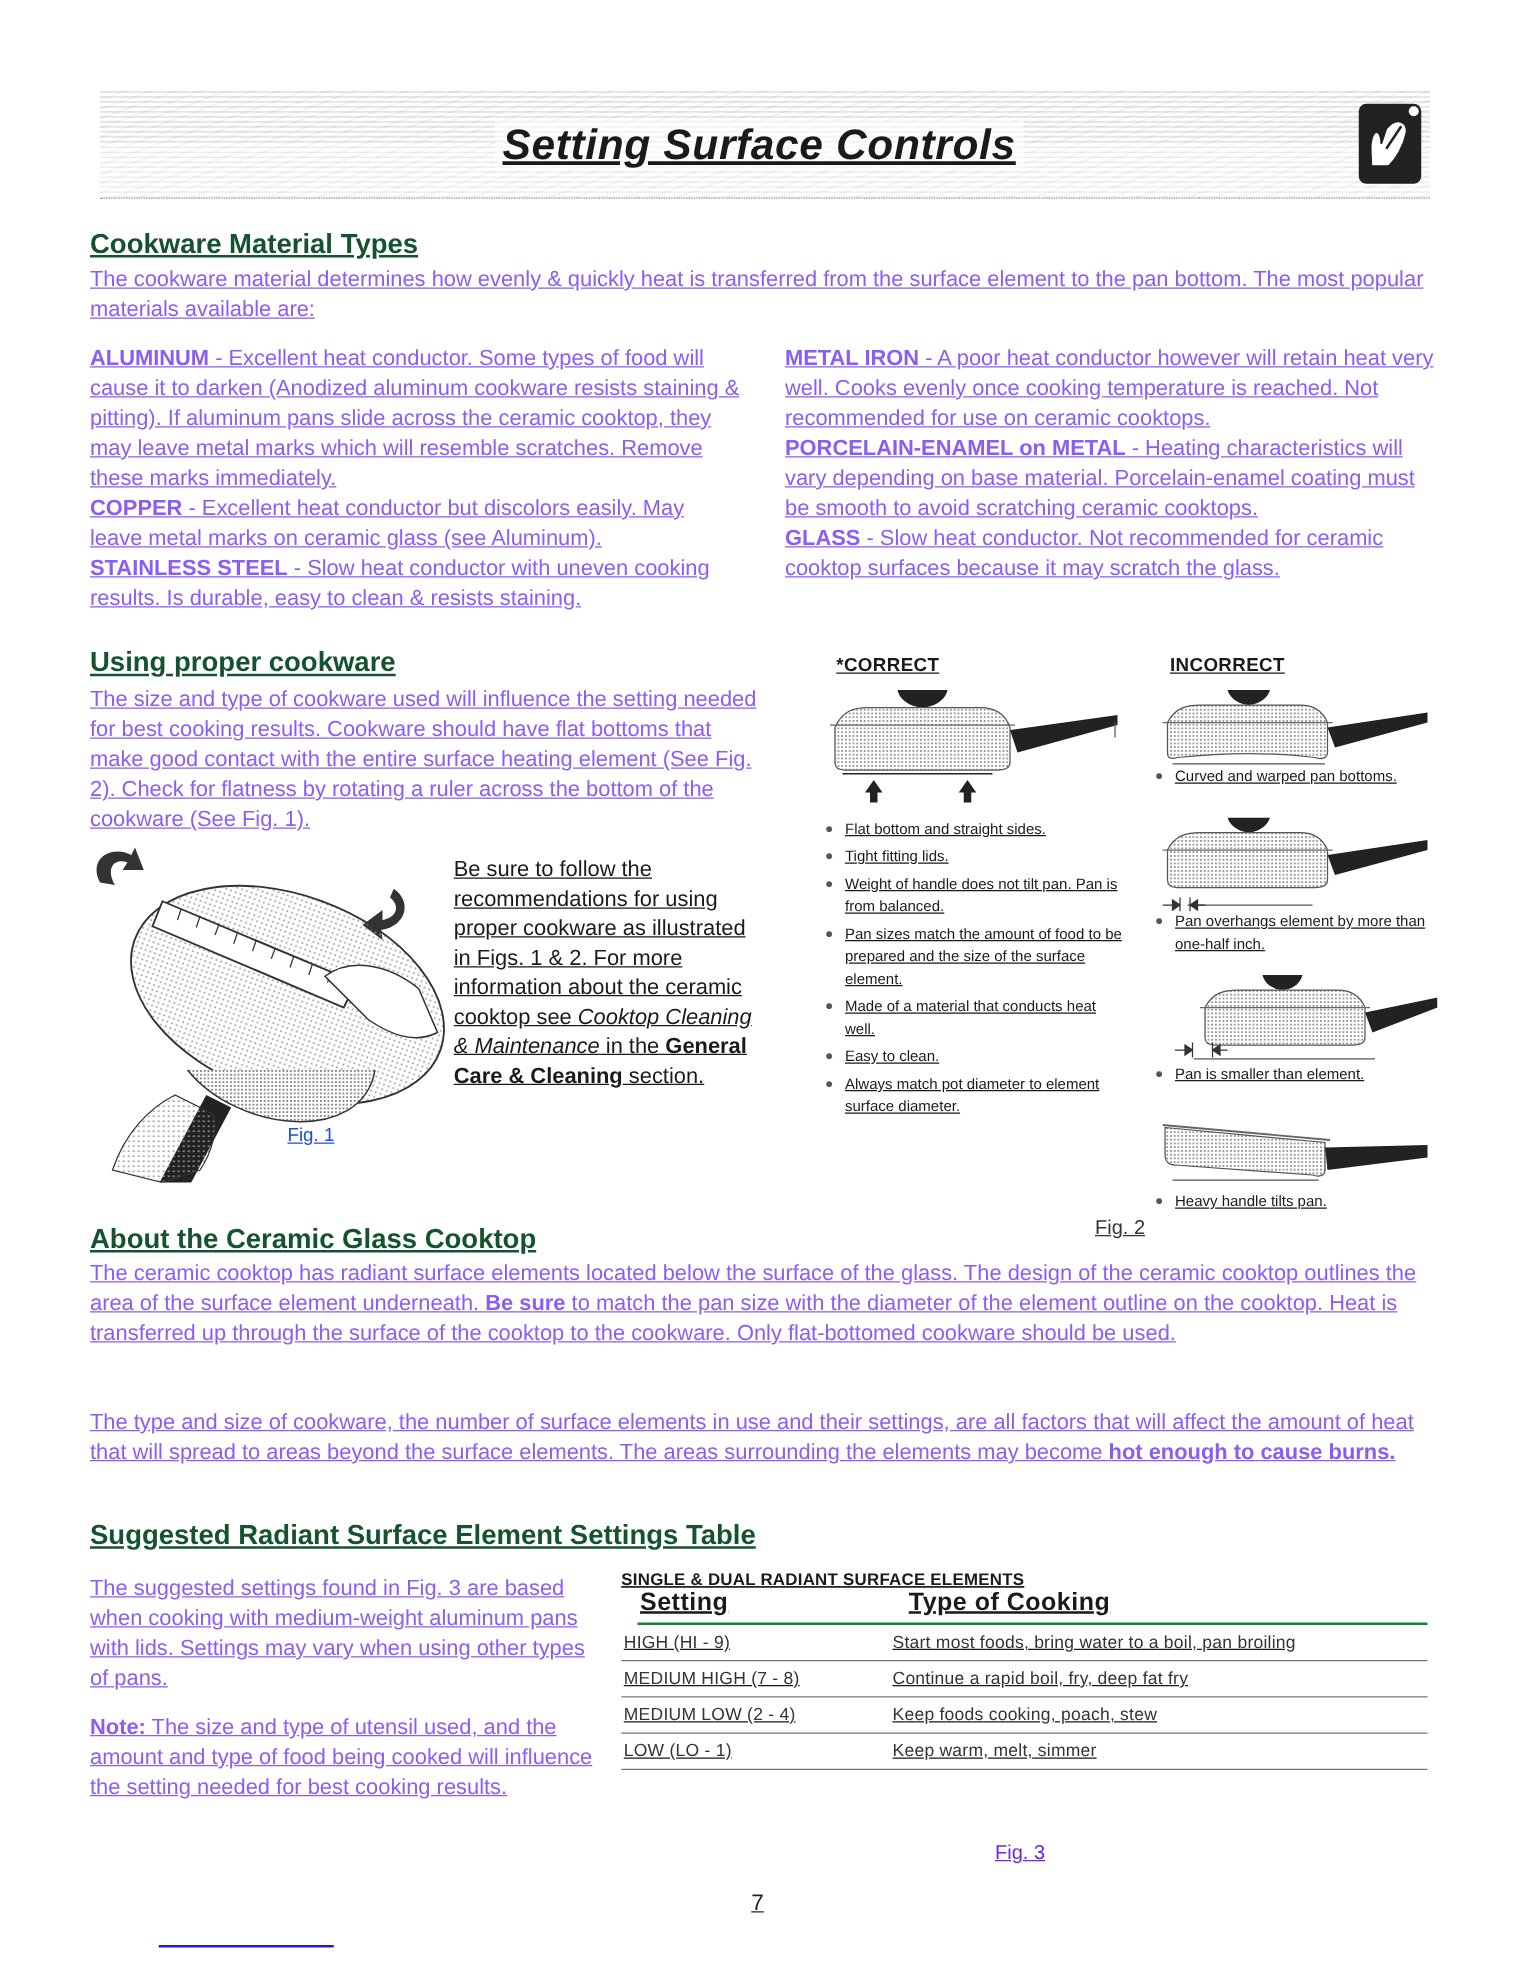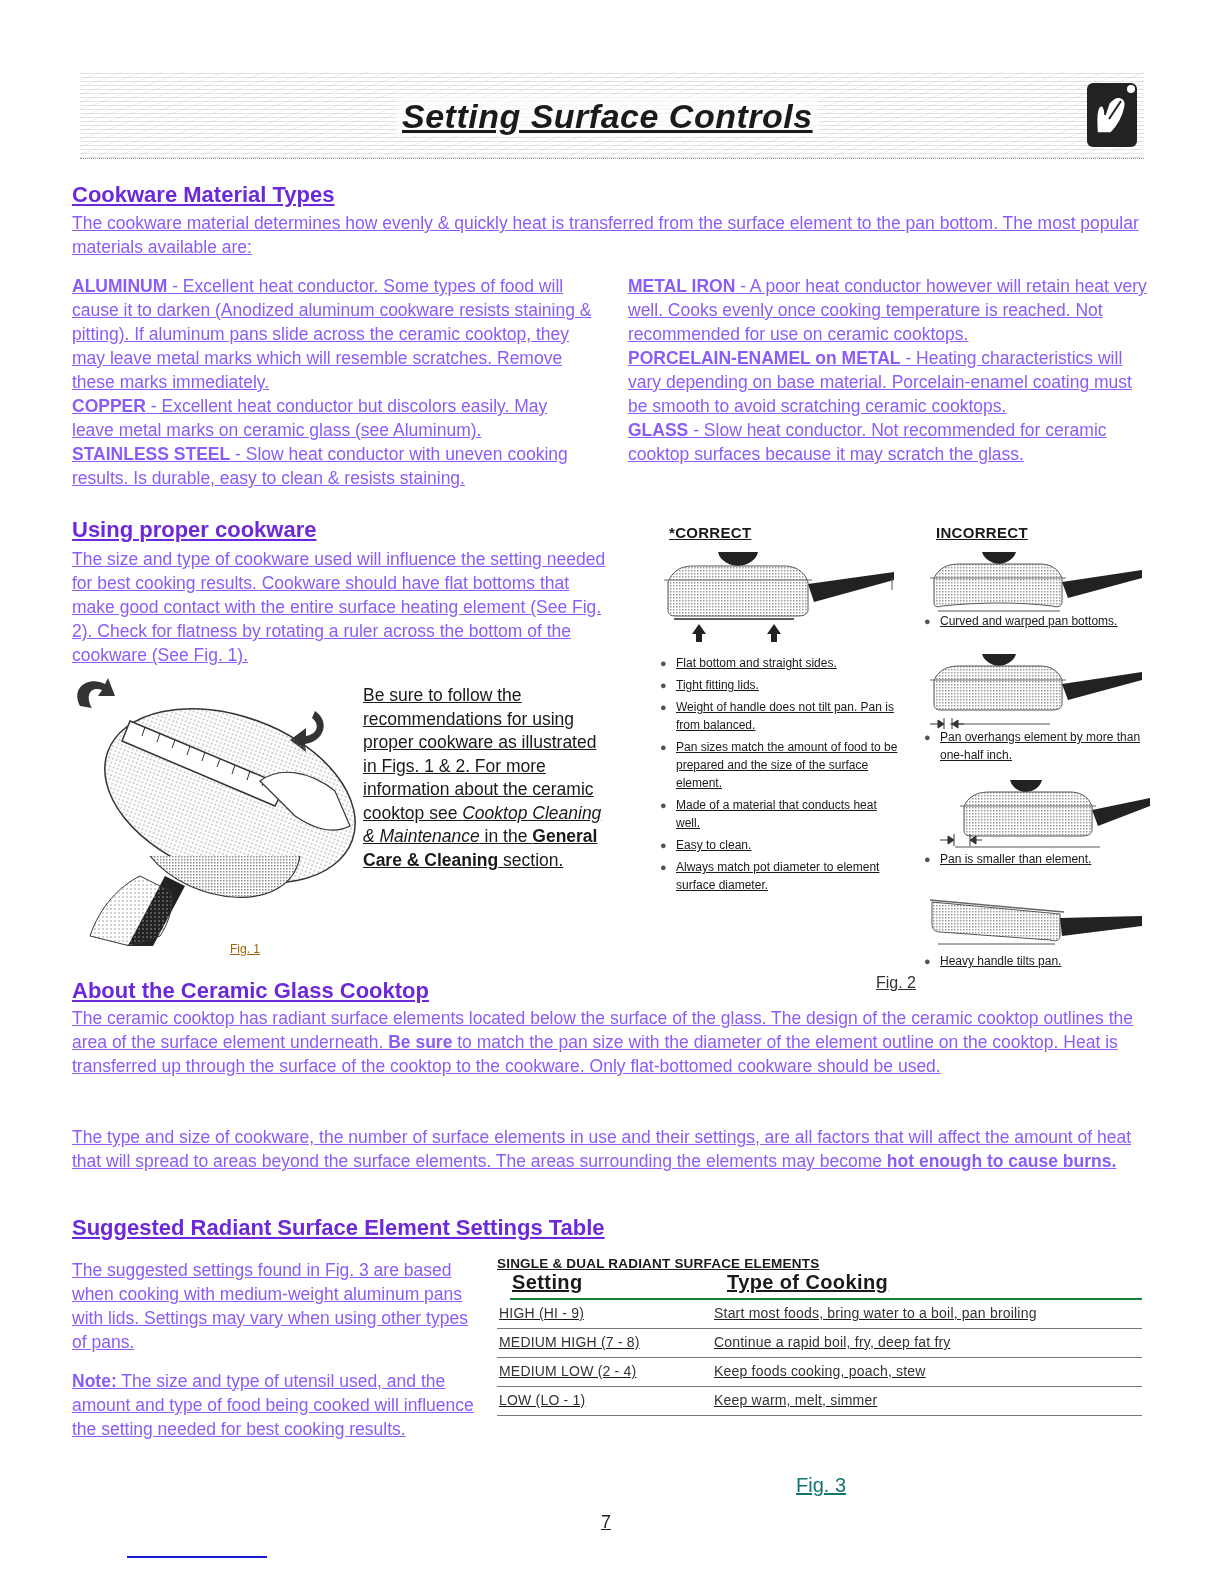--- a/index.html
+++ b/index.html
@@ -11,34 +11,34 @@
     background-image:
       repeating-linear-gradient(0deg, rgba(0,0,0,0.10) 0px, rgba(0,0,0,0.10) 1px, transparent 1px, transparent 4px),
       repeating-linear-gradient(160deg, rgba(0,0,0,0.05) 0px, rgba(0,0,0,0.05) 1px, transparent 1px, transparent 7px);
     border-bottom: 1px dotted #999; }
   .banner-title { left: 396px; top: 97px; font-size: 34px; font-weight: bold; font-style: italic;
     color: #1a1a1a; letter-spacing: 0.5px; background: rgba(255,255,255,0.6); padding: 0 6px; }
   .banner-icon { left: 1087px; top: 83px; width: 50px; height: 64px; background: #222;
     border-radius: 6px; }
   .banner-icon svg { width: 50px; height: 64px; }
 
-  h2 { margin: 0; font-size: 22px; font-weight: bold; color: #6d28d9; }
+  h2 { margin: 0; font-size: 22px; font-weight: bold; color: #14532d; }
   .txt { font-size: 17.5px; line-height: 24px; color: #8b5cf6; }
   .txt b { font-weight: bold; }
   p { margin: 0; }
 
   .intro { left: 72px; top: 211px; width: 1080px; }
   .col-left { left: 72px; top: 274px; width: 520px; }
   .col-right { left: 628px; top: 274px; width: 520px; }
 
   .sec2-title { left: 72px; top: 517px; }
   .sec2-body { left: 72px; top: 547px; width: 540px; }
 
   .fig1 { left: 70px; top: 676px; width: 290px; height: 270px; }
-  .fig1-cap { left: 230px; top: 942px; font-size: 12px; color: #a16207; }
+  .fig1-cap { left: 230px; top: 900px; font-size: 15px; color: #1d4ed8; }
   .fig1-side { left: 363px; top: 684px; width: 250px; font-size: 17.5px; line-height: 23.5px; }
   .fig1-side i { font-style: italic; }
 
   
   .fig2-h { font-size: 15px; font-weight: bold; letter-spacing: 0.3px; }
   .correct-h { left: 669px; top: 524px; }
   .incorrect-h { left: 936px; top: 524px; }
   .bullets { list-style: none; margin: 0; padding: 0; font-size: 12px; line-height: 18px; color:#1a1a1a; }
   .bullets li { position: relative; padding-left: 16px; margin-bottom: 4px; }
   .bullets li::before { content: "\25CF"; position: absolute; left: 0; top: 0; font-size: 11px; color: #555; }
@@ -57,21 +57,21 @@
   .sec4-p1 { left: 72px; top: 1258px; width: 400px; }
   .sec4-p2 { left: 72px; top: 1369px; width: 410px; }
 
   
   .tbl { left: 497px; top: 1256px; width: 645px; }
   .tbl-caption { font-size: 13.5px; font-weight: bold; text-decoration: underline; letter-spacing: 0.2px; }
   .tbl-head { display: flex; font-size: 20px; font-weight: bold; padding-bottom: 4px; letter-spacing: 0.4px; border-bottom: 2px solid #15803d; margin-left: 13px; }
   .tbl-row { display: flex; font-size: 14px; color: #333; padding: 4px 0 6px 0; border-bottom: 1px solid #777; line-height: 18px; letter-spacing: 0.2px; }
   .c1 { width: 215px; padding-left: 2px; }
   .c2 { flex: 1; }
-  .fig3-cap { left: 796px; top: 1474px; font-size: 20px; color: #0f766e; }
+  .fig3-cap { left: 796px; top: 1474px; font-size: 16px; color: #6d28d9; }
 
   .page-num { left: 601px; top: 1512px; font-size: 18px; color: #222; }
   .blue-line { left: 127px; top: 1556px; width: 140px; height: 2px; background: #1a1ad8; }
 </style>
 </head>
 <body>
 
 <div class="abs banner"></div>
 <div class="abs banner-title">Setting Surface Controls</div>
 <div class="abs banner-icon">

